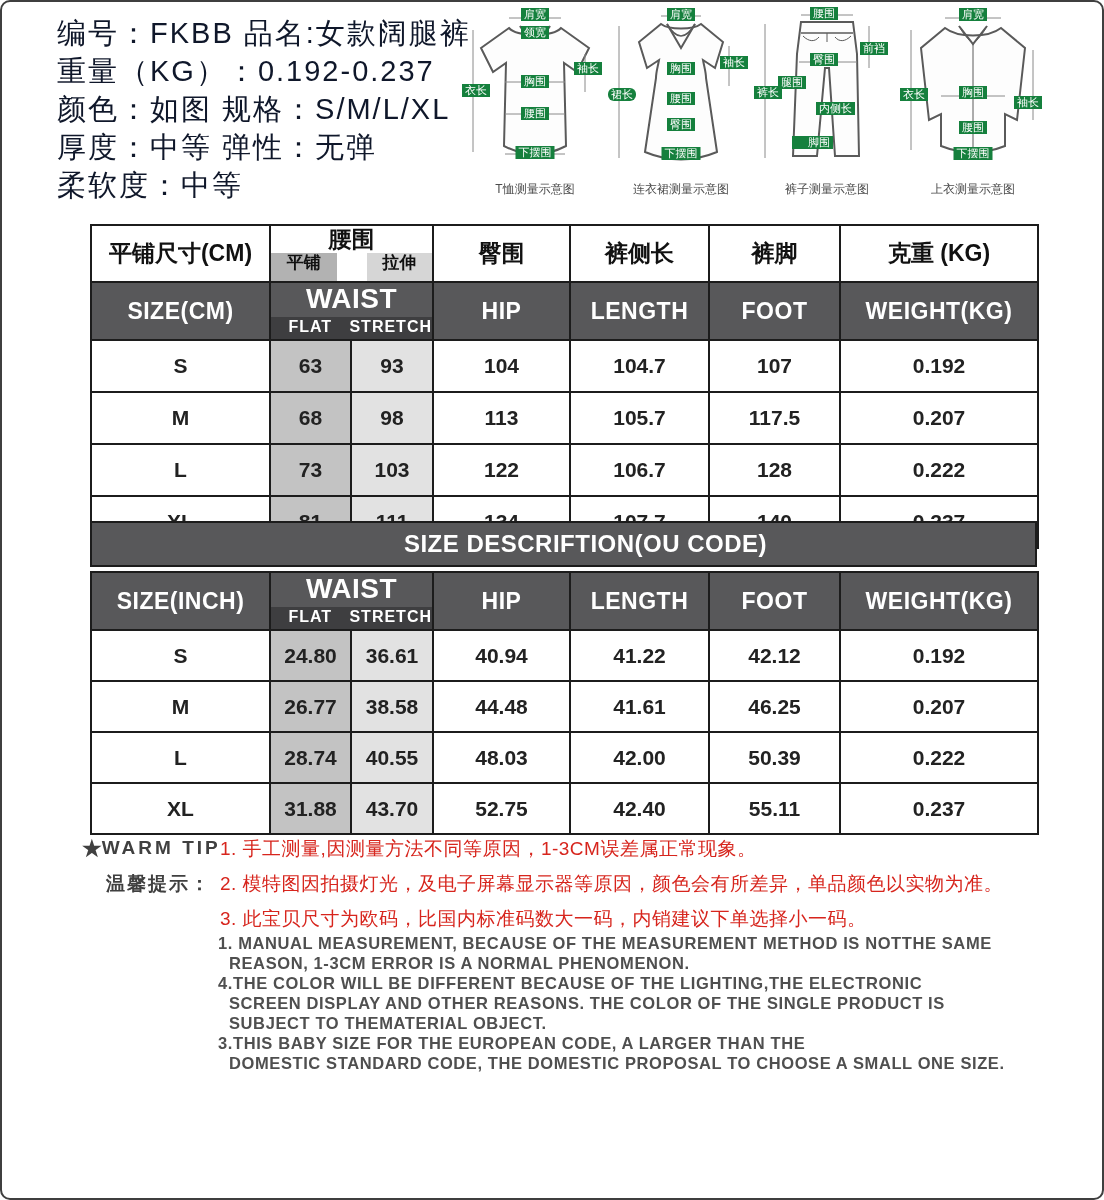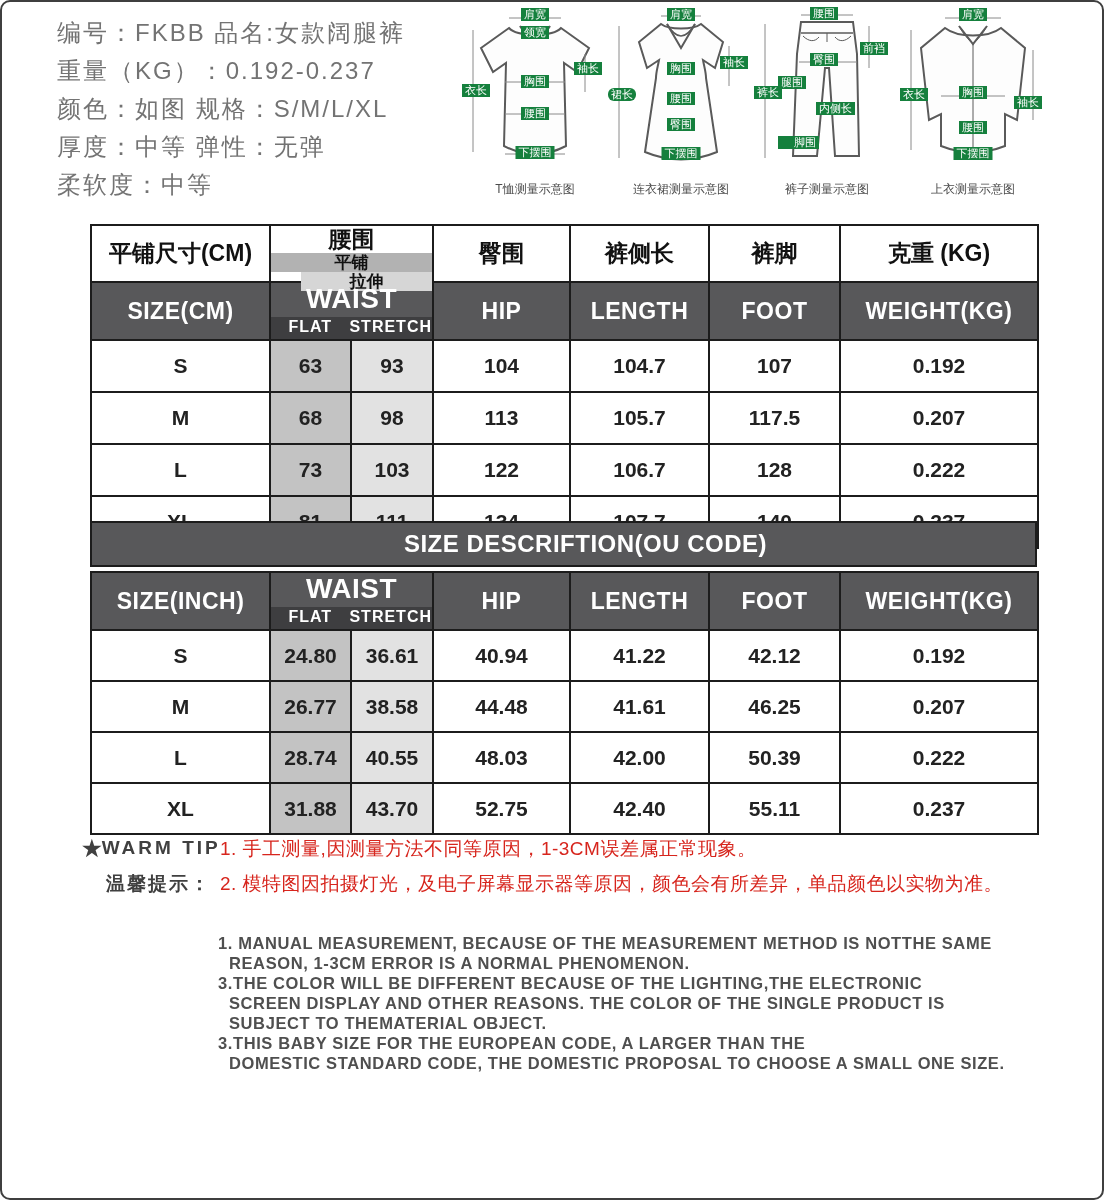--- a/index.html
+++ b/index.html
@@ -9,21 +9,21 @@
     box-sizing:border-box;
     background:#fff;
     border:2px solid #3f3f3f;
     border-radius:10px;
     overflow:hidden;
     font-family:"Liberation Sans", sans-serif;
   }
   
   .product-info{position:absolute;left:55px;top:12px;width:400px;}
   .product-info .pline{
-    font-size:24px;line-height:38px;color:#737373;
+    font-size:29px;line-height:38px;color:#0f172a;
     letter-spacing:2px;font-weight:500;white-space:nowrap;
   }
   
   .diagrams{position:absolute;left:460px;top:4px;width:584px;display:flex;}
   .diagram{position:relative;width:146px;height:196px;}
   .diagram svg{position:absolute;left:3px;top:4px;}
   .diagram .caption{
     position:absolute;left:0;bottom:4px;width:100%;
     text-align:center;font-size:12px;color:#4b4b4b;
   }
@@ -47,21 +47,21 @@
   }
   table.size-table{
     border-collapse:collapse;width:947px;table-layout:fixed;
   }
   .size-table th,.size-table td{
     border:2px solid #1c1c1c;text-align:center;vertical-align:middle;padding:0;
   }
   .hdr-cn th{background:#fff;color:#111;font-size:23px;font-weight:bold;height:46px;}
   .hdr-cn .waist-cn{vertical-align:top;}
   .waist-cn-main{height:27px;line-height:27px;font-size:23px;}
-  .waist-sub{display:flex;height:28px;flex-direction:column;}
+  .waist-sub{display:flex;height:28px;}
   .waist-sub span{flex:1;font-size:17px;line-height:19px;font-weight:bold;color:#111;}
   .waist-sub .sub-flat{background:#b2b2b2;}
   .waist-sub .sub-stretch{background:#d6d6d6;margin-left:30px;}
   .hdr-en th{background:#58585a;color:#fff;font-size:23px;font-weight:bold;height:48px;letter-spacing:0.5px;}
   .hdr-en .waist-en{vertical-align:top;}
   .waist-en-main{height:34px;line-height:31px;font-size:28px;}
   .strip{display:flex;height:22px;background:#3e3e40;}
   .strip span{flex:1;font-size:16px;line-height:19px;font-weight:bold;letter-spacing:1px;}
   .size-table tbody td{height:50px;font-size:21px;font-weight:bold;color:#222;background:#fff;}
   .t2 .size-table tbody td{height:49px;}
@@ -147,21 +147,21 @@
         <line x1="8" y1="14" x2="8" y2="148" stroke="#8a8a8a" stroke-width="1"></line>
         <line x1="44" y1="5" x2="96" y2="5" stroke="#8a8a8a" stroke-width="1"></line>
         <line x1="112" y1="16" x2="112" y2="58" stroke="#8a8a8a" stroke-width="1"></line>
         <line x1="42" y1="52" x2="100" y2="52" stroke="#8a8a8a" stroke-width="1"></line>
       </svg>
       <div class="chip ctr" style="left:70px;top:1px;">腰围</div>
       <div class="chip" style="left:106px;top:36px;">前裆</div>
       <div class="chip ctr" style="left:70px;top:47px;">臀围</div>
       <div class="chip" style="left:24px;top:70px;">腿围</div>
       <div class="chip" style="left:62px;top:96px;">内侧长</div>
-      <div class="chip" style="left:24px;top:130px;padding-left:16px;">脚围</div>
+      <div class="chip" style="left:38px;top:130px;padding-left:16px;">脚围</div>
       <div class="chip" style="left:0px;top:80px;">裤长</div>
       <div class="caption">裤子测量示意图</div>
     </div>
 
     <div class="diagram">
       <svg width="140" height="162" viewBox="0 0 140 162">
         <path d="M42,18 C55,28 85,28 98,18 L122,38 L114,110 L102,104 L102,136 C82,144 58,144 38,136 L38,104 L26,110 L18,38 Z" fill="#fdfdfd" stroke="#5a5a5a" stroke-width="2"></path>
         <path d="M56,16 L70,34 L84,16" fill="none" stroke="#5a5a5a" stroke-width="2"></path>
         <path d="M56,16 C60,24 66,30 70,34 M84,16 C80,24 74,30 70,34" fill="none" stroke="#5a5a5a" stroke-width="1"></path>
         <line x1="70" y1="34" x2="70" y2="138" stroke="#5a5a5a" stroke-width="1"></line>
@@ -330,25 +330,26 @@
       </tbody>
     </table>
   </div>
 
   <div class="tips">
     <div class="lbl"><span class="star">★</span><span class="warmtip-en">WARM TIP</span></div>
     <div class="item">1. 手工测量,因测量方法不同等原因，1-3CM误差属正常现象。</div>
     <div class="lbl cn">温馨提示：</div>
     <div class="item">2. 模特图因拍摄灯光，及电子屏幕显示器等原因，颜色会有所差异，单品颜色以实物为准。</div>
     <div></div>
+    <div class="item">3. 此宝贝尺寸为欧码，比国内标准码数大一码，内销建议下单选择小一码。</div>
   </div>
 
   <div class="notes">
     <div class="nline">1. MANUAL MEASUREMENT, BECAUSE OF THE MEASUREMENT METHOD IS NOTTHE SAME</div>
     <div class="nline cont">REASON, 1-3CM ERROR IS A NORMAL PHENOMENON.</div>
-    <div class="nline">3.THE COLOR WILL BE DIFFERENT BECAUSE OF THE LIGHTING,THE ELECTRONIC</div>
+    <div class="nline">4.THE COLOR WILL BE DIFFERENT BECAUSE OF THE LIGHTING,THE ELECTRONIC</div>
     <div class="nline cont">SCREEN DISPLAY AND OTHER REASONS. THE COLOR OF THE SINGLE PRODUCT IS</div>
     <div class="nline cont">SUBJECT TO THEMATERIAL OBJECT.</div>
     <div class="nline">3.THIS BABY SIZE FOR THE EUROPEAN CODE, A LARGER THAN THE</div>
     <div class="nline cont">DOMESTIC STANDARD CODE, THE DOMESTIC PROPOSAL TO CHOOSE A SMALL ONE SIZE.</div>
   </div>
 
 </div>
 
 </body></html>

